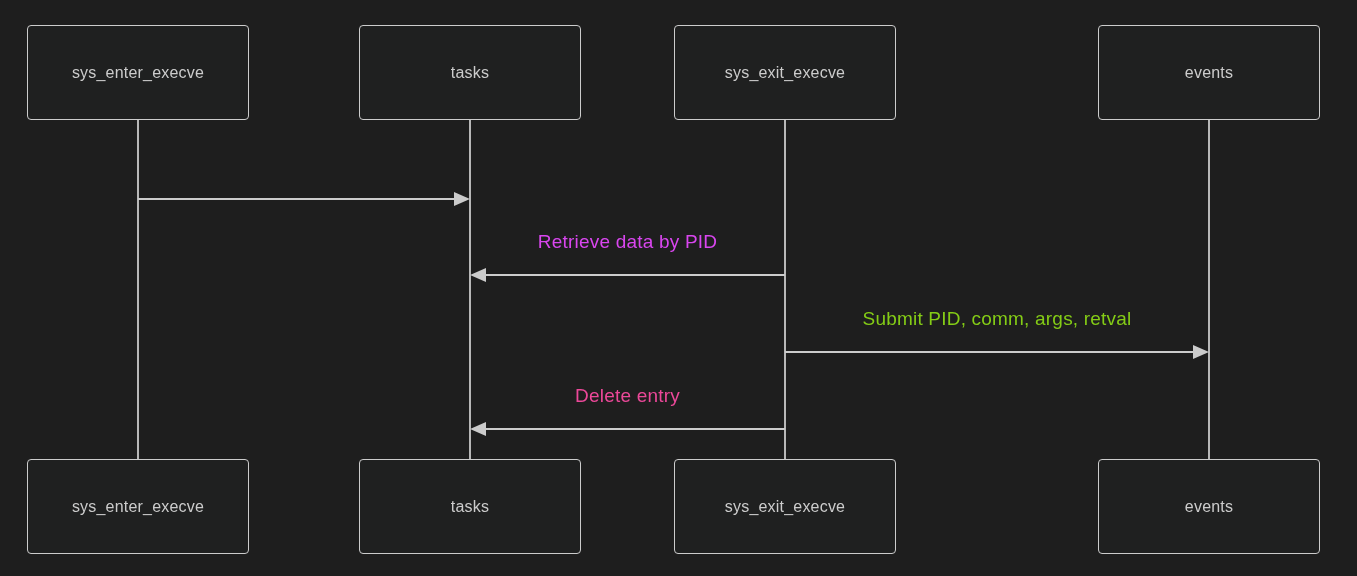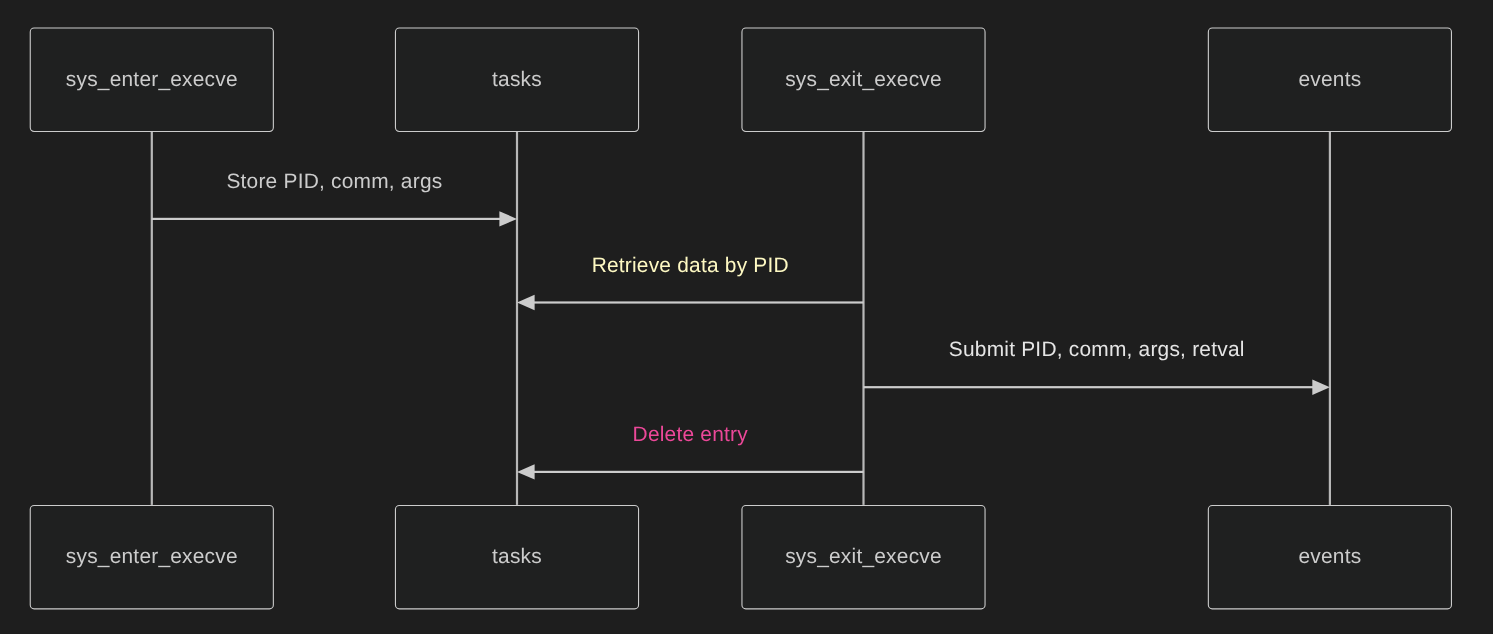--- a/index.html
+++ b/index.html
@@ -17,21 +17,21 @@
     box-sizing: border-box;
     display: flex;
     align-items: center;
     justify-content: center;
     border-style: solid;
     border-width: 1.5px;
     border-radius: 4px;
     white-space: nowrap;
   }
   .actor-box span {
-    font-size: 19px;
+    font-size: 16px;
     letter-spacing: 0.2px;
   }
   .lifeline {
     position: absolute;
     width: 2px;
   }
   .msg-line {
     position: absolute;
     height: 2px;
   }
@@ -77,23 +77,22 @@
     <div class="lifeline" style="left: 784px; top: 120px; height: 339px; background: rgb(184, 184, 184);"></div>
     <div class="actor-box" style="left: 1098px; top: 25px; width: 222px; height: 95px; background: rgb(31, 32, 32); border-color: rgb(204, 204, 204); color: rgb(204, 204, 204);">
       <span>events</span>
     </div>
     <div class="actor-box" style="left: 1098px; top: 459px; width: 222px; height: 95px; background: rgb(31, 32, 32); border-color: rgb(204, 204, 204); color: rgb(204, 204, 204);">
       <span>events</span>
     </div>
     <div class="lifeline" style="left: 1208px; top: 120px; height: 339px; background: rgb(184, 184, 184);"></div>
     <div class="msg-line" style="top: 198px; left: 138px; width: 318px; background: rgb(204, 204, 204);"></div>
     <div class="arrowhead" style="top: 192px; left: 454px; border-left: 16px solid rgb(204, 204, 204);"></div>
-    <div class="msg-label" style="left: 304px; top: 166px; color: rgb(204, 204, 204);">Store PID, comm, args</div>
     <div class="msg-line" style="top: 274px; left: 484px; width: 301px; background: rgb(204, 204, 204);"></div>
     <div class="arrowhead" style="top: 268px; left: 470px; border-right: 16px solid rgb(204, 204, 204);"></div>
-    <div class="msg-label" style="left: 627.5px; top: 242px; color: #fef9c3;">Retrieve data by PID</div>
+    <div class="msg-label" style="left: 627.5px; top: 242px; color: #d946ef;">Retrieve data by PID</div>
     <div class="msg-line" style="top: 351px; left: 785px; width: 410px; background: rgb(204, 204, 204);"></div>
     <div class="arrowhead" style="top: 345px; left: 1193px; border-left: 16px solid rgb(204, 204, 204);"></div>
-    <div class="msg-label" style="left: 997px; top: 319px; color: #e5e5e5;">Submit PID, comm, args, retval</div>
+    <div class="msg-label" style="left: 997px; top: 319px; color: #84cc16;">Submit PID, comm, args, retval</div>
     <div class="msg-line" style="top: 428px; left: 484px; width: 301px; background: rgb(204, 204, 204);"></div>
     <div class="arrowhead" style="top: 422px; left: 470px; border-right: 16px solid rgb(204, 204, 204);"></div>
     <div class="msg-label" style="left: 627.5px; top: 396px; color: #ec4899;">Delete entry</div>
   </div>
 
 </body></html>

